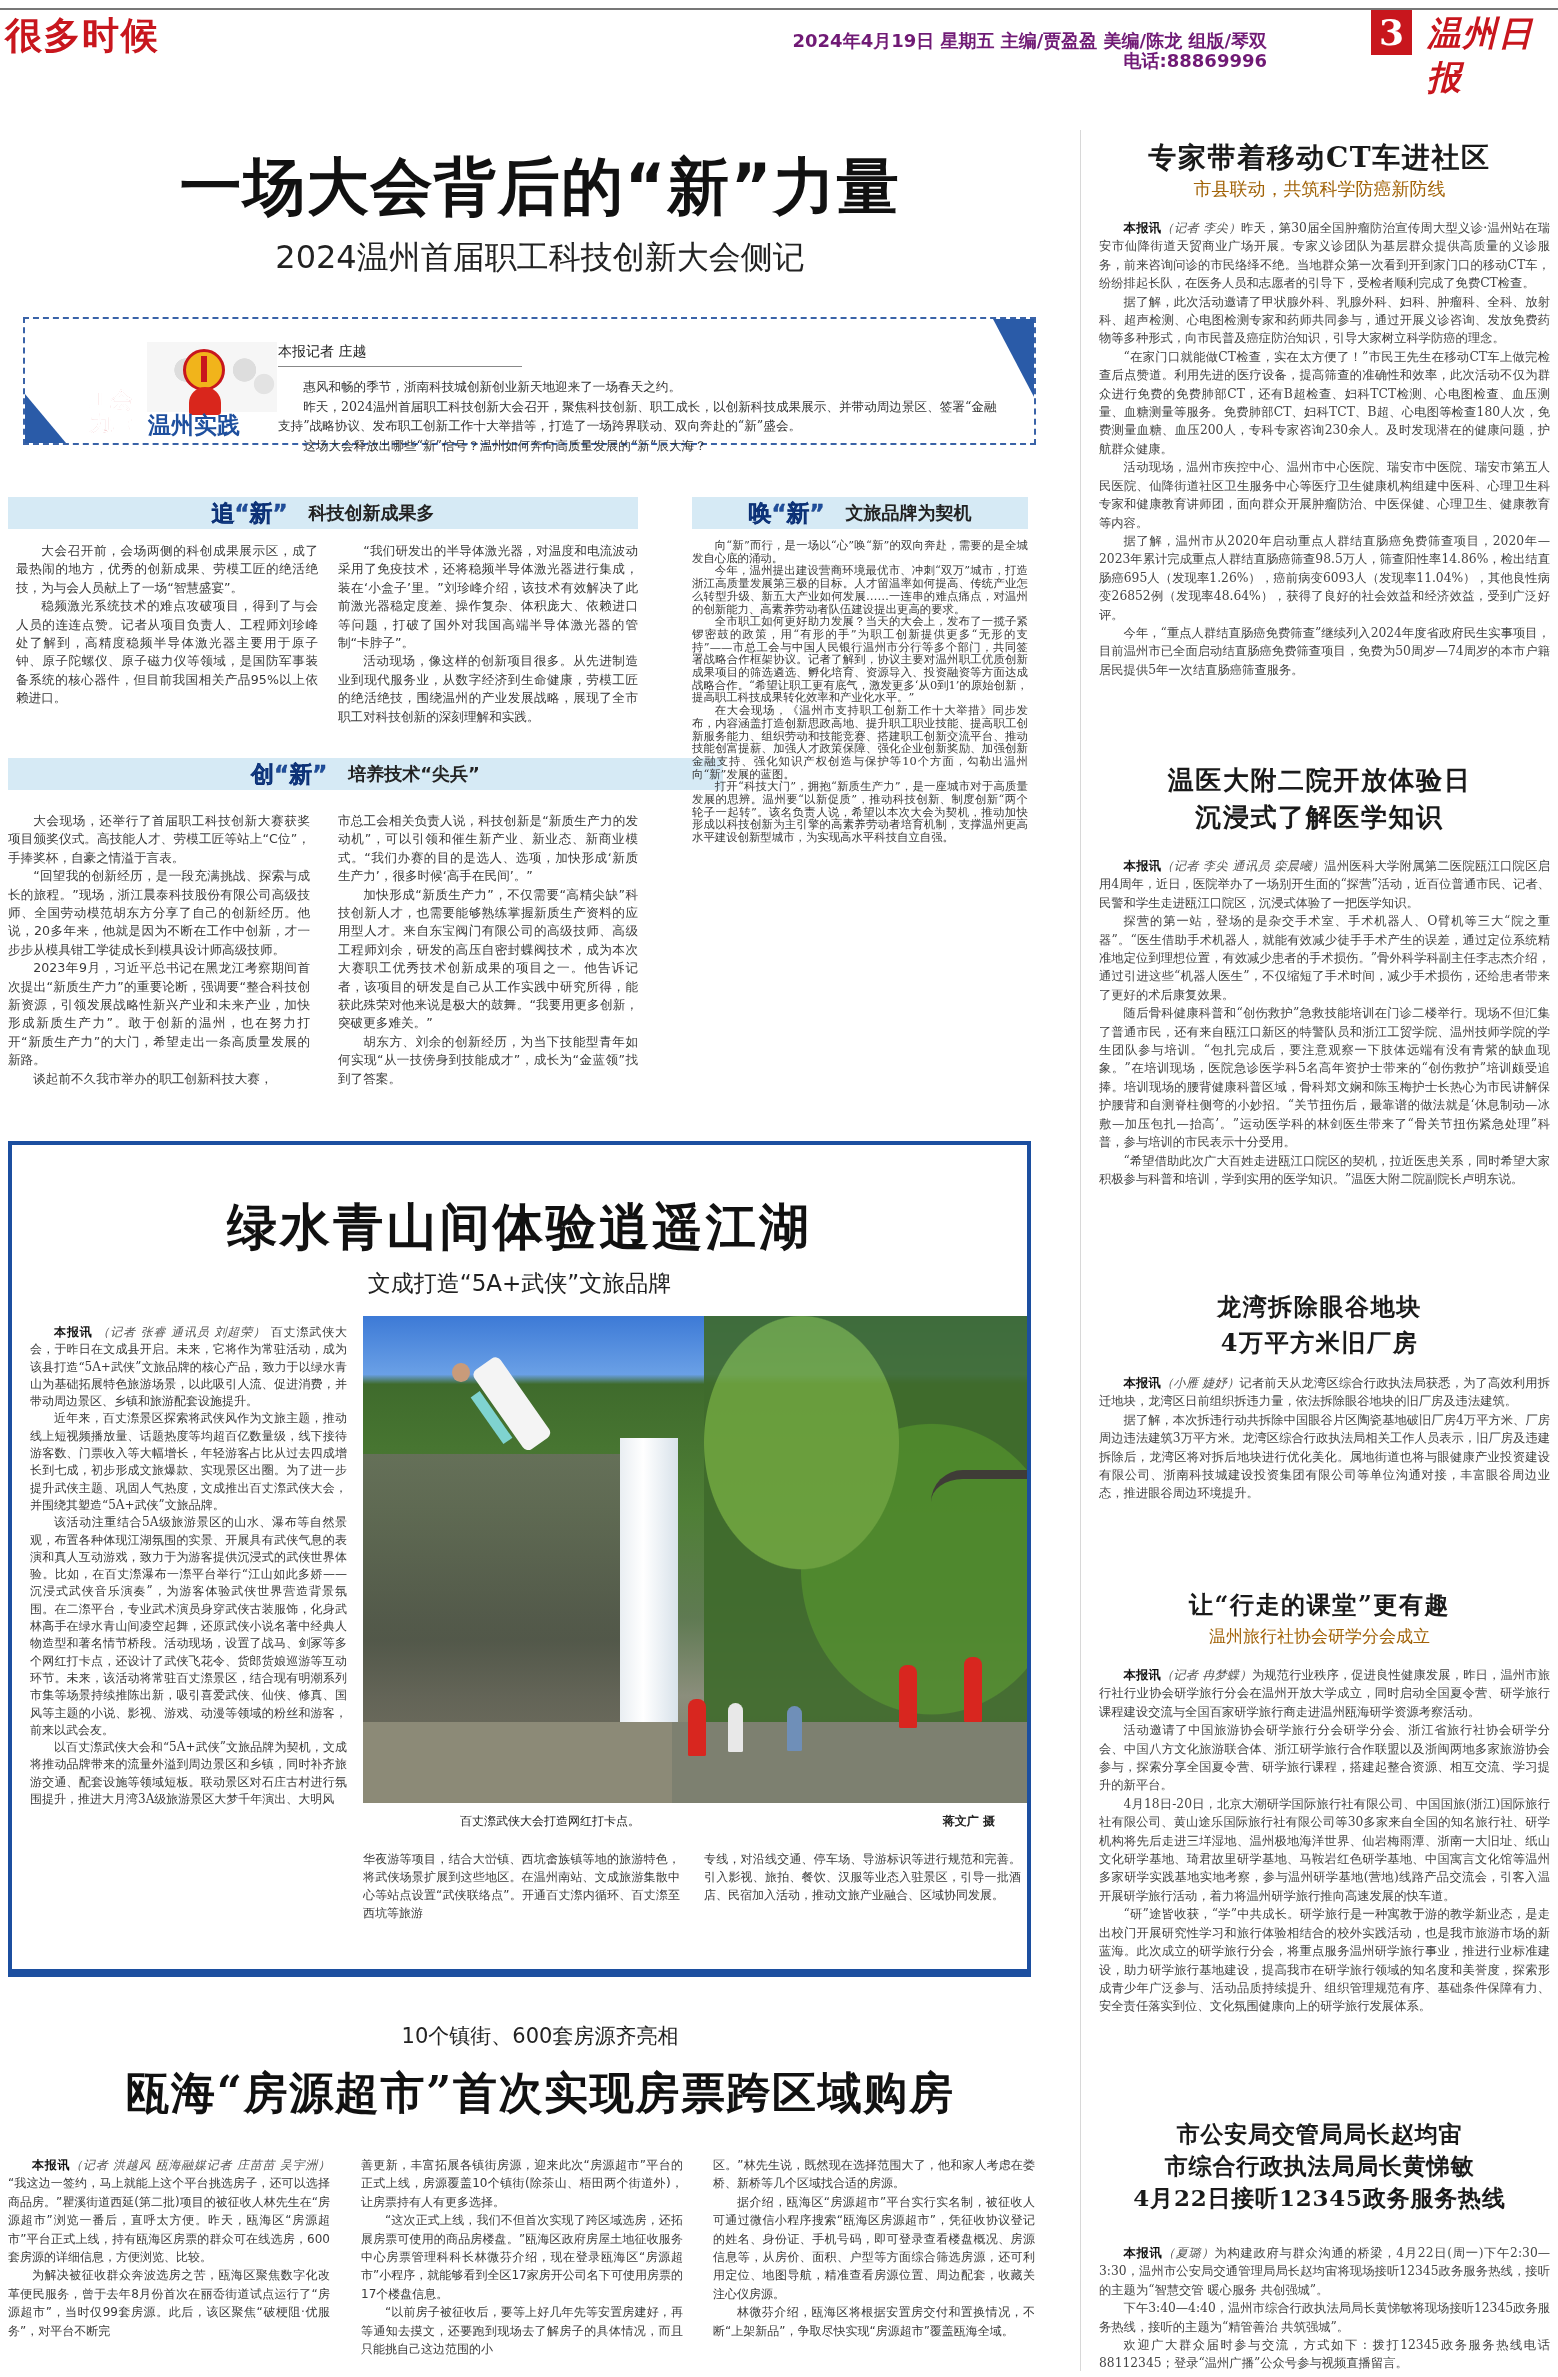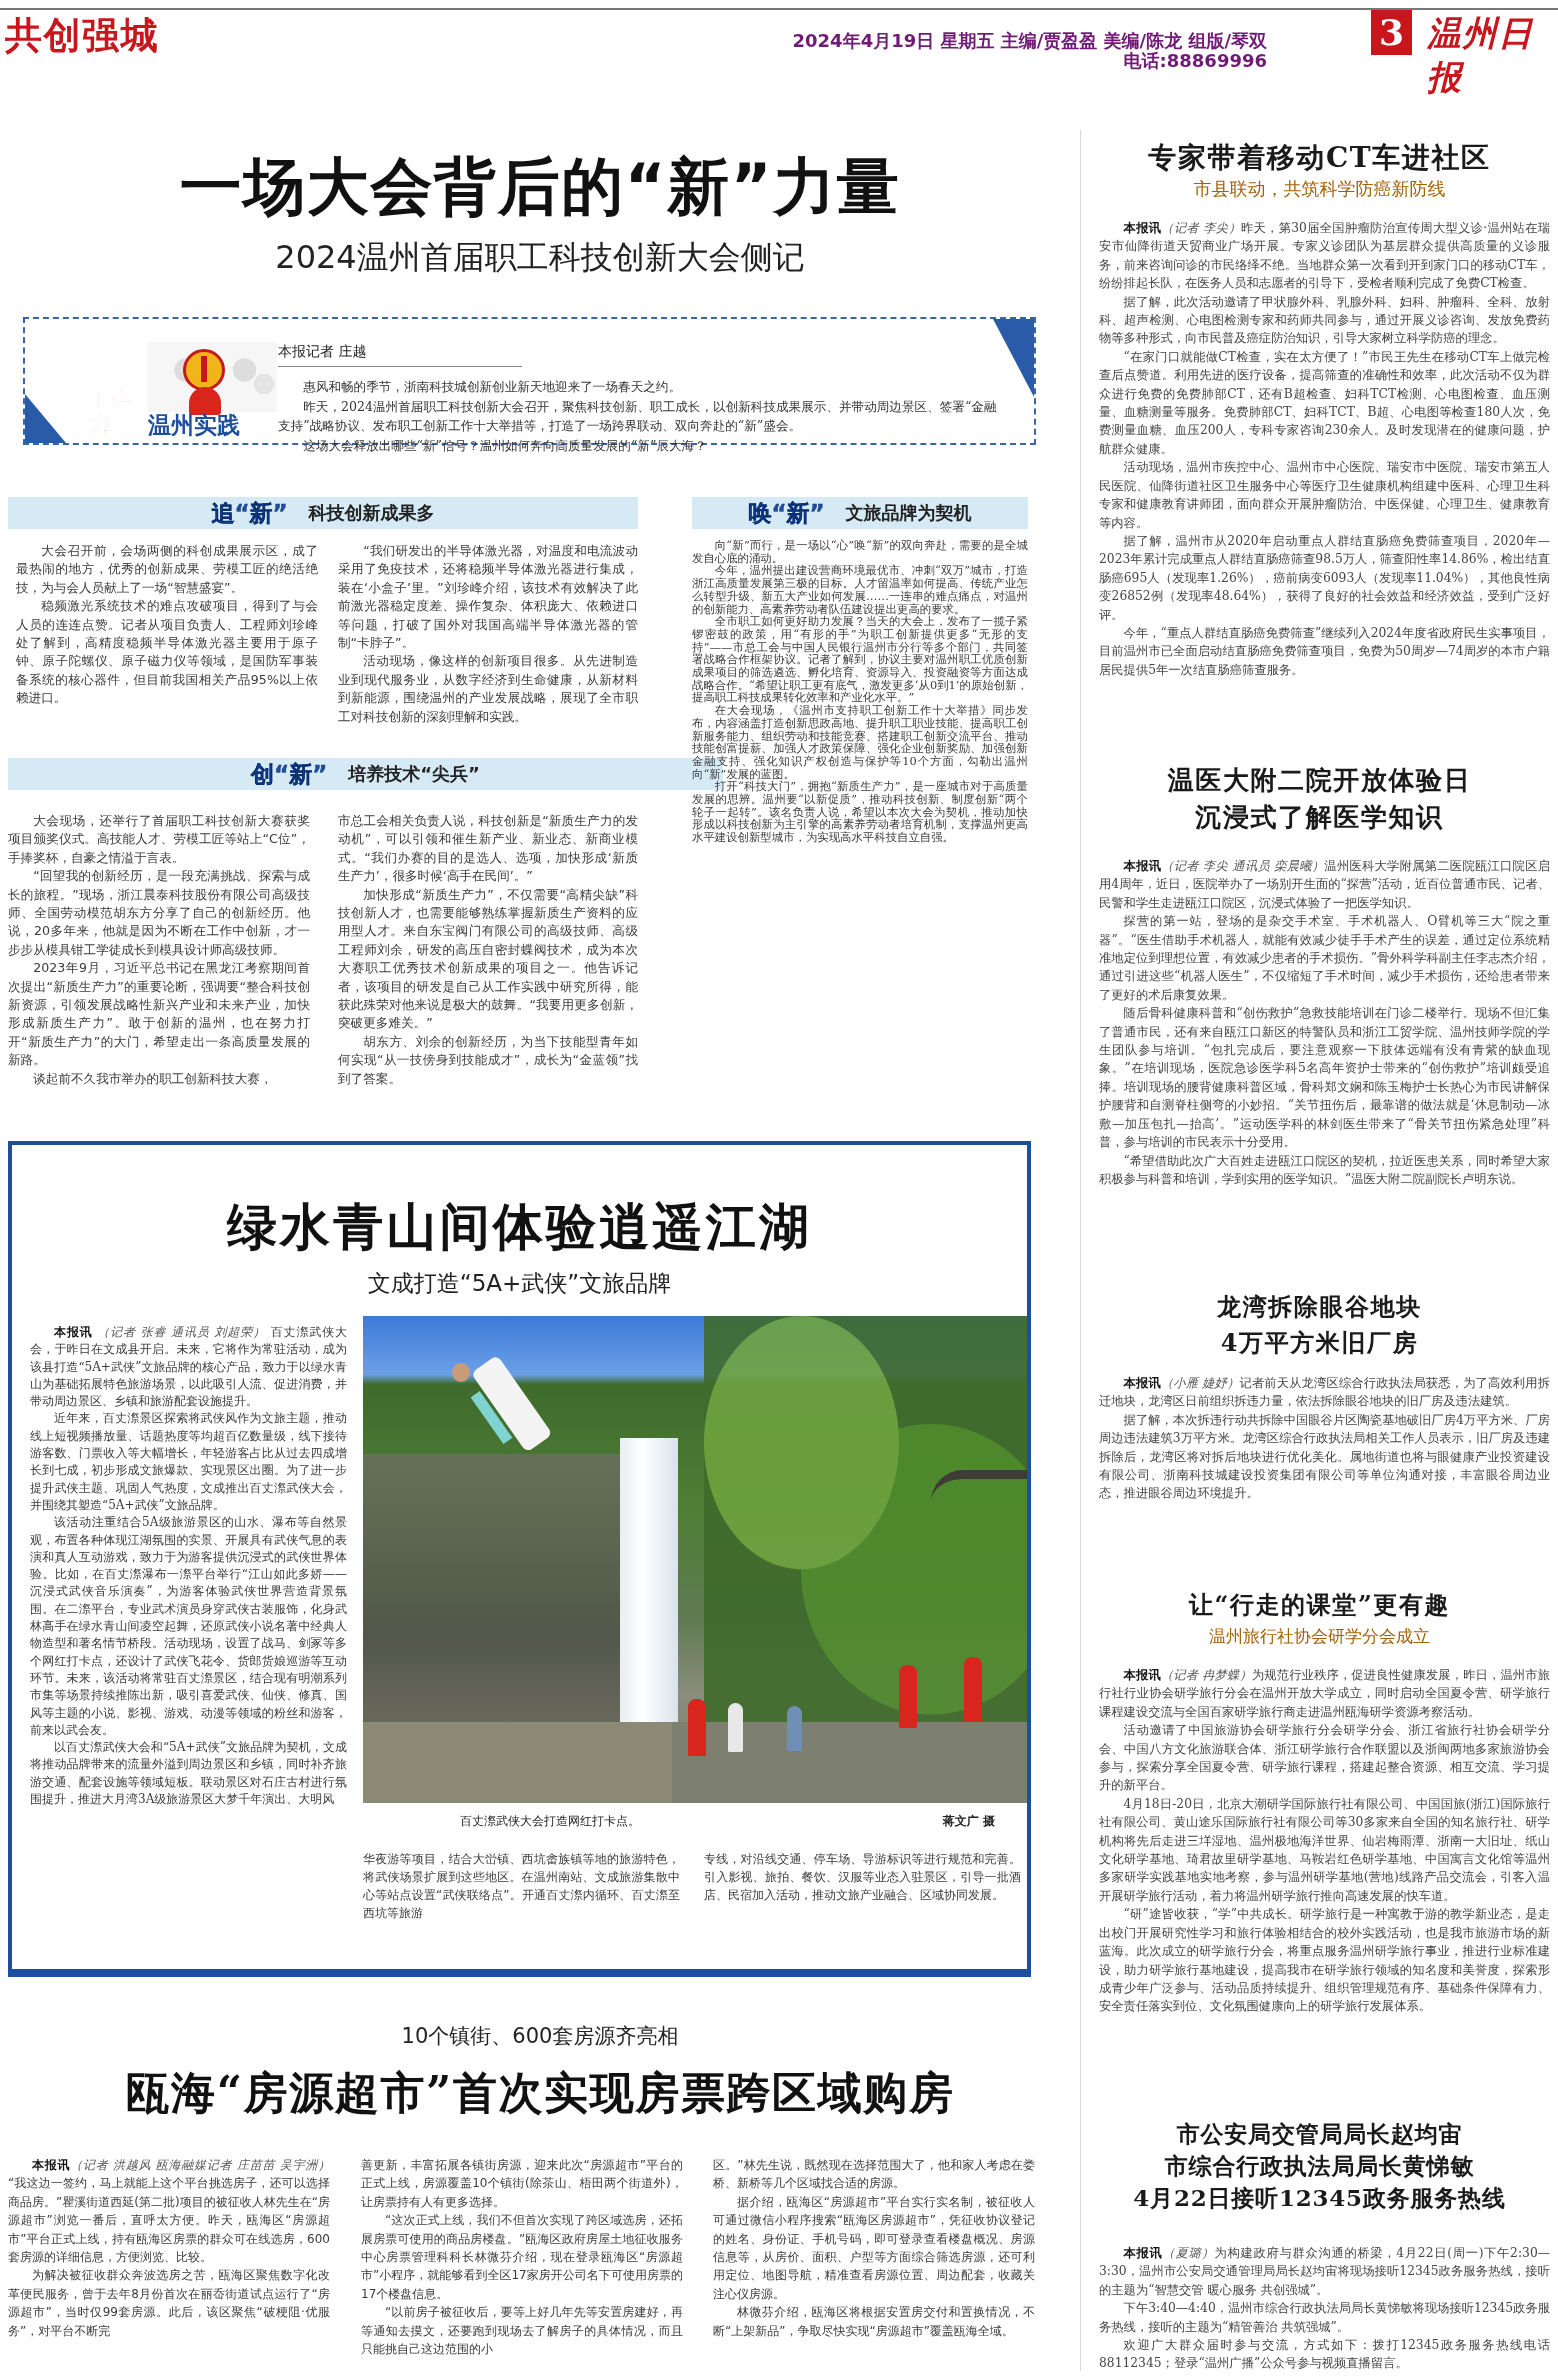--- a/index.html
+++ b/index.html
@@ -74,21 +74,21 @@
   .rc-body { left: 1099px; width: 451px; font-size: 12.3px; line-height: 18.4px; color: #444; text-align: justify; font-family: "DejaVu Serif", serif; }
   .rc-body p { text-indent: 2em; }
   .rc-body b, .col b { color: #111; }
   .rc-body .rep, .col .rep { font-style: italic; color: #555; }
   .colrule { left: 1080px; top: 130px; width: 0.8px; height: 2241px; background: #d8d8d8; }
 </style>
 </head>
 <body>
 
 <div class="abs top-rule"></div>
-<div class="abs section-title">共创强城</div>
+<div class="abs section-title">很多时候</div>
 <div class="abs mast-meta">
   <div>2024年4月19日  星期五   主编/贾盈盈  美编/陈龙  组版/琴双</div>
   <div>电话:88869996</div>
 </div>
 <div class="abs page-num">3</div>
 <div class="abs paper-name">温州日报</div>
 
 <div class="abs lead-title">一场大会背后的“新”力量</div>
 <div class="abs lead-sub">2024温州首届职工科技创新大会侧记</div>
 
@@ -116,21 +116,21 @@
 <div class="abs bar" style="left:8px;top:497px;width:630px;">
   <span class="kw">追“新”</span>
   <span class="sub">科技创新成果多</span>
 </div>
 <div class="abs col" style="left:16px;top:542px;width:302px;">
   <p>大会召开前，会场两侧的科创成果展示区，成了最热闹的地方，优秀的创新成果、劳模工匠的绝活绝技，为与会人员献上了一场“智慧盛宴”。</p>
   <p>稳频激光系统技术的难点攻破项目，得到了与会人员的连连点赞。记者从项目负责人、工程师刘珍峰处了解到，高精度稳频半导体激光器主要用于原子钟、原子陀螺仪、原子磁力仪等领域，是国防军事装备系统的核心器件，但目前我国相关产品95%以上依赖进口。</p>
 </div>
 <div class="abs col" style="left:338px;top:542px;width:300px;">
   <p>“我们研发出的半导体激光器，对温度和电流波动采用了免疫技术，还将稳频半导体激光器进行集成，装在‘小盒子’里。”刘珍峰介绍，该技术有效解决了此前激光器稳定度差、操作复杂、体积庞大、依赖进口等问题，打破了国外对我国高端半导体激光器的管制“卡脖子”。</p>
-  <p>活动现场，像这样的创新项目很多。从先进制造业到现代服务业，从数字经济到生命健康，从新材料到新能源，围绕温州的产业发展战略，展现了全市职工对科技创新的深刻理解和实践。</p>
+  <p>活动现场，像这样的创新项目很多。从先进制造业到现代服务业，从数字经济到生命健康，劳模工匠的绝活绝技，围绕温州的产业发展战略，展现了全市职工对科技创新的深刻理解和实践。</p>
 </div>
 
 <div class="abs bar" style="left:8px;top:758px;width:715px;">
   <span class="kw">创“新”</span>
   <span class="sub">培养技术“尖兵”</span>
 </div>
 <div class="abs col" style="left:8px;top:812px;width:302px;">
   <p>大会现场，还举行了首届职工科技创新大赛获奖项目颁奖仪式。高技能人才、劳模工匠等站上“C位”，手捧奖杯，自豪之情溢于言表。</p>
   <p>“回望我的创新经历，是一段充满挑战、探索与成长的旅程。”现场，浙江晨泰科技股份有限公司高级技师、全国劳动模范胡东方分享了自己的创新经历。他说，20多年来，他就是因为不断在工作中创新，才一步步从模具钳工学徒成长到模具设计师高级技师。</p>
   <p>2023年9月，习近平总书记在黑龙江考察期间首次提出“新质生产力”的重要论断，强调要“整合科技创新资源，引领发展战略性新兴产业和未来产业，加快形成新质生产力”。敢于创新的温州，也在努力打开“新质生产力”的大门，希望走出一条高质量发展的新路。</p>

